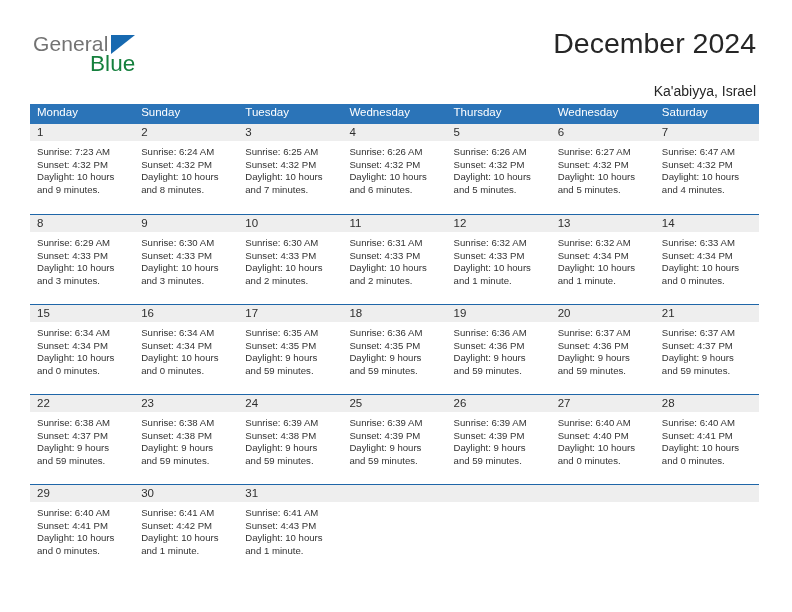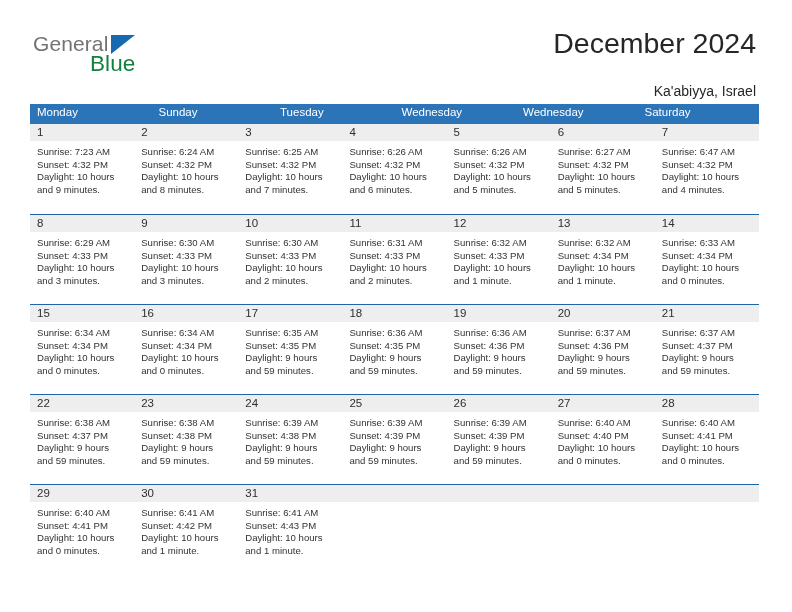--- a/index.html
+++ b/index.html
@@ -166,20 +166,21 @@
     </div>
 
   </div>
 
   <div class="calendar">
     <div class="weekday-row" id="weekday-row">
         <div class="weekday">Monday</div>
         <div class="weekday">Sunday</div>
         <div class="weekday">Tuesday</div>
         <div class="weekday">Wednesday</div>
+        <div class="weekday">Thursday</div>
         <div class="weekday">Wednesday</div>
         <div class="weekday">Saturday</div>
       </div>
     <div id="weeks-container">
         <div class="week-row first">
           <div class="day-cell">
             <div class="day-num-band">1</div>
             <div class="day-body">
               <div>Sunrise: 7:23 AM</div>
               <div>Sunset: 4:32 PM</div>

